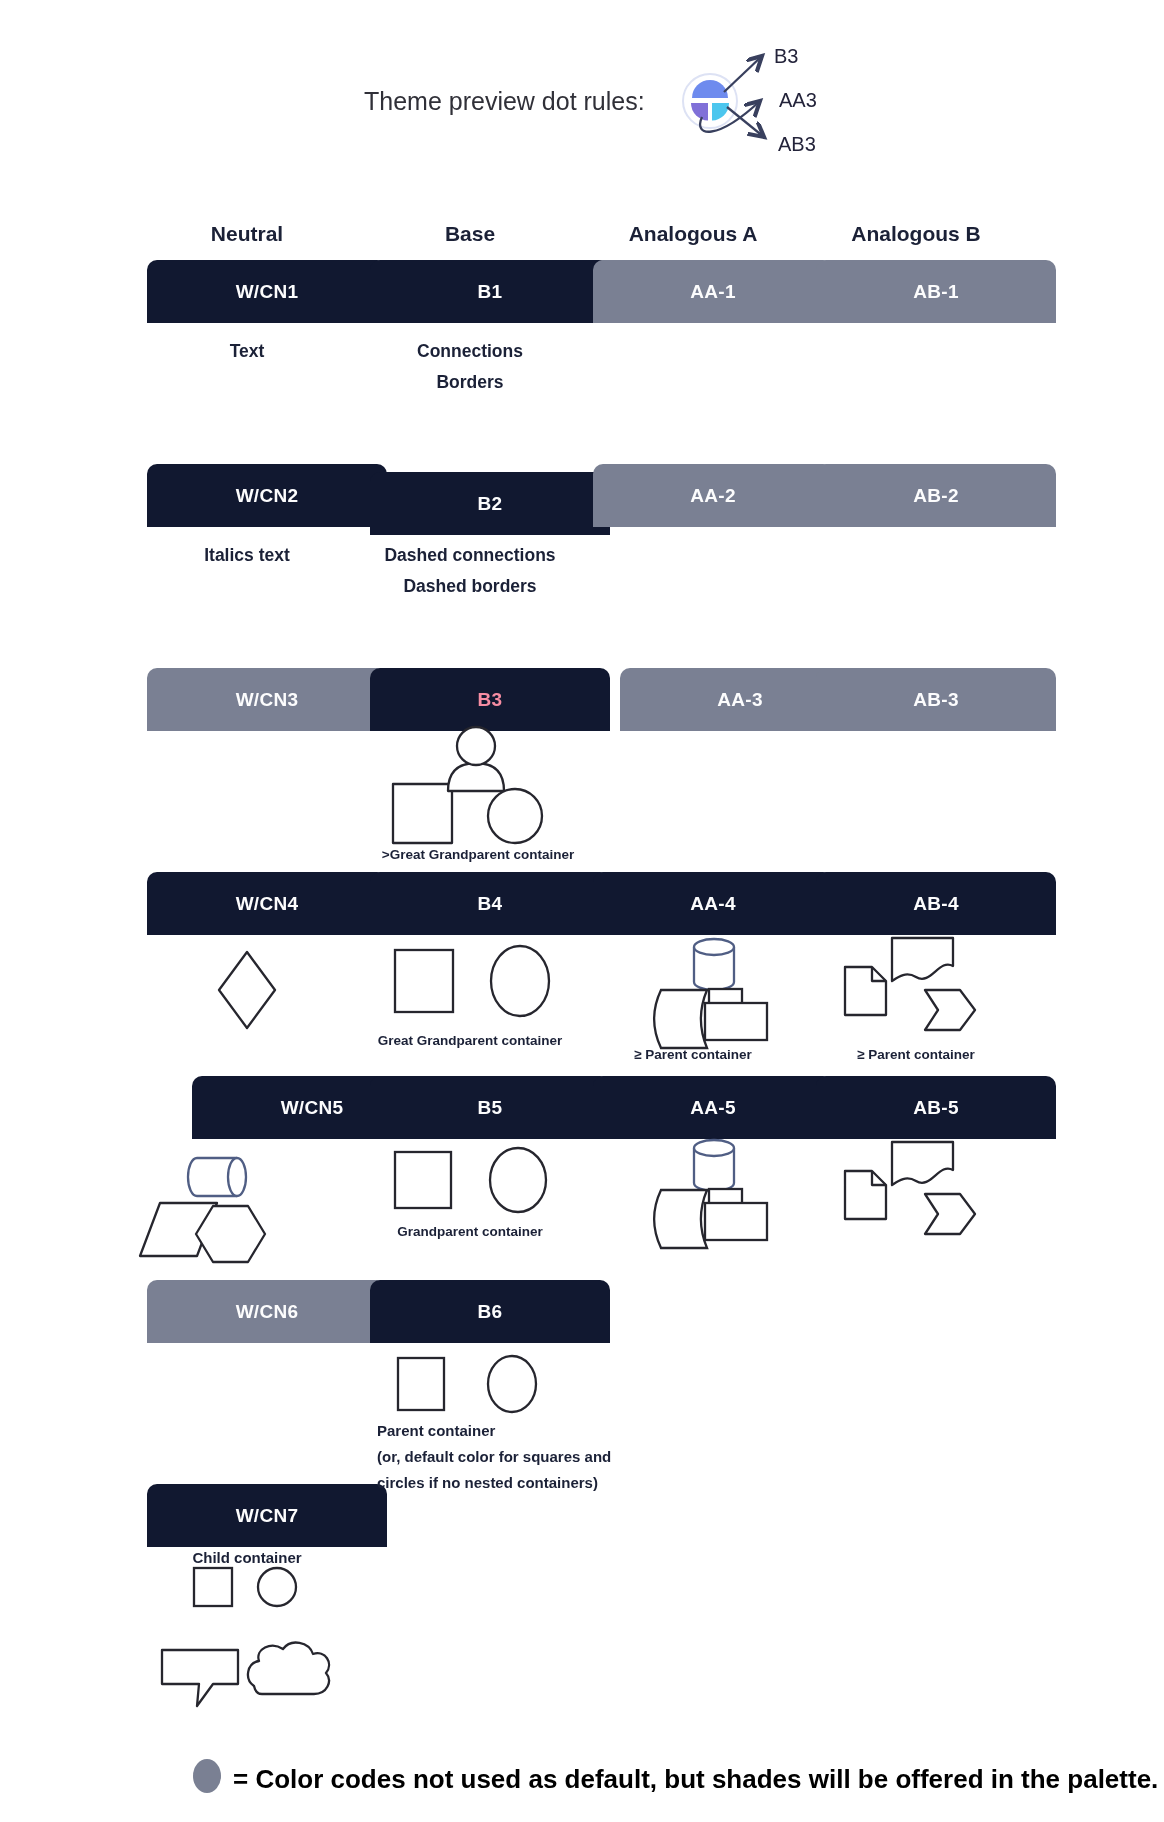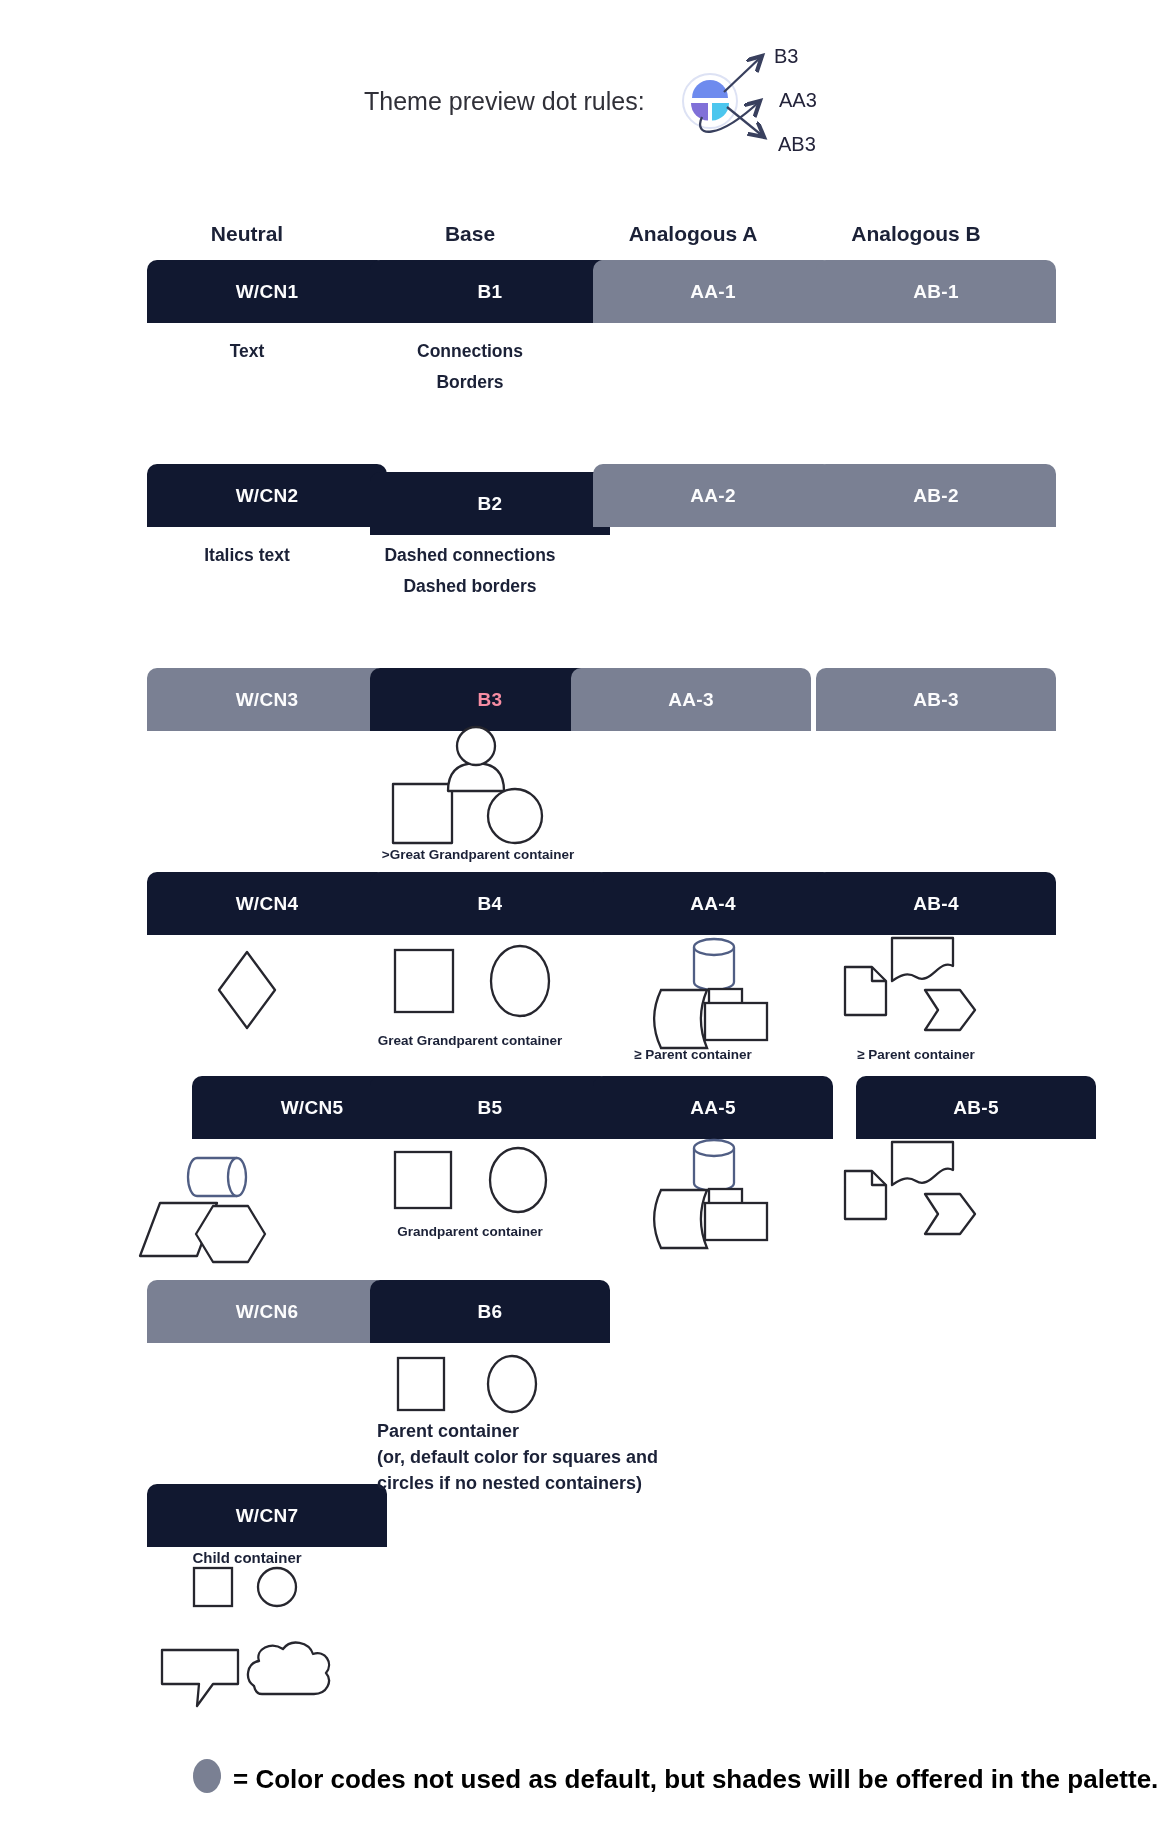--- a/index.html
+++ b/index.html
@@ -16,21 +16,21 @@
   .swatch{
     position:absolute;width:240px;height:63px;border-radius:10px 10px 0 0;
     display:flex;align-items:center;justify-content:center;
     font-size:19px;font-weight:bold;color:#fcfcfd;letter-spacing:.3px;z-index:1;
   }
   .swatch.dark{background:#111830;}
   .swatch.gray{background:#7a8093;}
   .swatch.pink-label{color:#f78da3;}
   .note{position:absolute;width:200px;text-align:center;font-size:17.5px;font-weight:bold;line-height:31px;z-index:2;}
   .note-sm{position:absolute;width:260px;text-align:center;font-size:13.5px;font-weight:bold;z-index:2;}
-  .note-blk{position:absolute;font-size:18px;font-weight:600;line-height:26px;z-index:2;white-space:nowrap;}
+  .note-blk{position:absolute;font-size:15px;font-weight:600;line-height:26px;z-index:2;white-space:nowrap;}
   .note-child{position:absolute;width:200px;text-align:center;font-size:15px;font-weight:bold;z-index:2;}
   .legend-text{position:absolute;left:233px;top:1764px;font-size:26px;font-weight:bold;color:#000000;white-space:nowrap;z-index:2;}
   .overlay{position:absolute;left:0;top:0;z-index:5;pointer-events:none;}
 </style>
 </head>
 <body>
 
 <div class="title">Theme preview dot rules:</div>
 <div class="dotlabel" style="left:774px;top:45px;">B3</div>
 <div class="dotlabel" style="left:779px;top:89px;">AA3</div>
@@ -51,29 +51,29 @@
 
 <div class="swatch dark" style="left:370px;top:260px;">B1</div>
 <div class="swatch dark" style="left:370px;top:464px;margin-top:8px;">B2</div>
 <div class="swatch dark pink-label" style="left:370px;top:668px;">B3</div>
 <div class="swatch dark" style="left:370px;top:872px;">B4</div>
 <div class="swatch dark" style="left:370px;top:1076px;">B5</div>
 <div class="swatch dark" style="left:370px;top:1280px;">B6</div>
 
 <div class="swatch gray" style="left:593px;top:260px;">AA-1</div>
 <div class="swatch gray" style="left:593px;top:464px;">AA-2</div>
-<div class="swatch gray" style="left:571px;top:668px;">AA-3</div>
+<div class="swatch gray" style="left:620px;top:668px;">AA-3</div>
 <div class="swatch dark" style="left:593px;top:872px;">AA-4</div>
 <div class="swatch dark" style="left:593px;top:1076px;">AA-5</div>
 
 <div class="swatch gray" style="left:816px;top:260px;">AB-1</div>
 <div class="swatch gray" style="left:816px;top:464px;">AB-2</div>
 <div class="swatch gray" style="left:816px;top:668px;">AB-3</div>
 <div class="swatch dark" style="left:816px;top:872px;">AB-4</div>
-<div class="swatch dark" style="left:856px;top:1076px;">AB-5</div>
+<div class="swatch dark" style="left:816px;top:1076px;">AB-5</div>
 
 <div class="note" style="left:147px;top:336px;">Text</div>
 <div class="note" style="left:370px;top:336px;">
   <div>Connections</div>
   <div>Borders</div>
 </div>
 <div class="note" style="left:147px;top:540px;">Italics text</div>
 <div class="note" style="left:370px;top:540px;">
   <div>Dashed connections</div>
   <div>Dashed borders</div>

